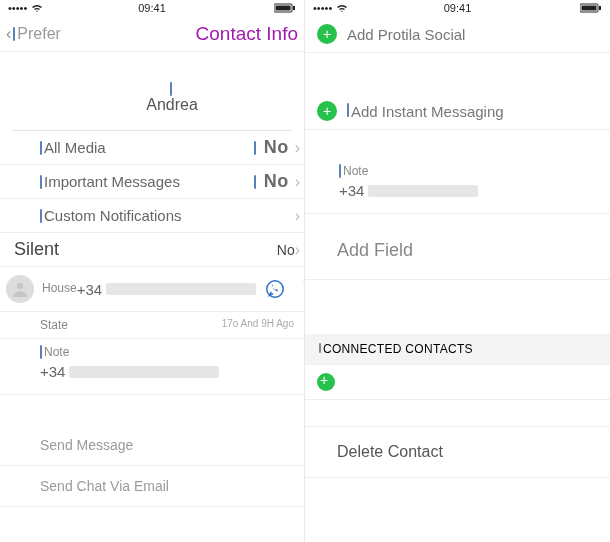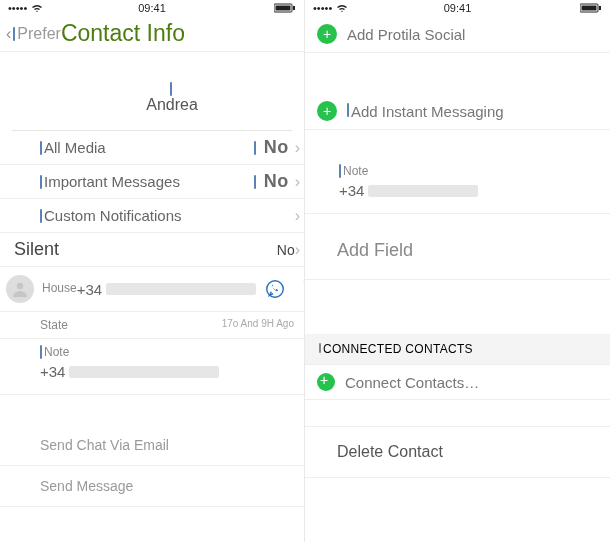--- a/index.html
+++ b/index.html
@@ -28,21 +28,21 @@
   .sb-right { justify-content: flex-end; }
   .nav {
     height: 36px;
     display: flex;
     align-items: center;
     justify-content: space-between;
     padding: 0 6px;
     border-bottom: 1px solid #eee;
   }
   .nav-left, .nav-right { flex: 0 0 auto; display:flex; align-items:center; color: #9a9a9a; }
-  .nav-center { flex: 1; text-align: left; font-size: 23px; color: #4d7c0f; font-weight: 400; }
+  .nav-center { flex: 1; text-align: right; font-size: 19px; color: #a21caf; font-weight: 400; }
   .nav-back {
     font-size: 16px; color: #9a9a9a; display:flex; align-items:center;
   }
   .nav-edit, .nav-cancel, .nav-end { font-size: 16px; color: #9a9a9a; }
   .vbar { display:inline-block; width:2px; height:14px; background:#5a82b8; margin-right:2px; border-radius:1px; }
   .chev-left { display:inline-block; margin-right:2px; color:#909090; font-size:16px; }
   .body { flex:1; overflow:hidden; }
   .contact-name {
     font-size: 16px; color:#555; padding: 30px 0 16px 40px; display:flex; align-items:center;flex-direction:column;
   }
@@ -241,24 +241,24 @@
         </div>
       <div class="num-line" style="margin-top:4px;">
           <span>+34</span>
           <span class="redact w150"></span>
         </div>
     </div>
 
     <div style="height:30px;"></div>
 
     <div class="action-row">
+      <span>Send Message</span>
+    </div>
+    <div class="action-row">
       <span>Send Chat Via Email</span>
-    </div>
-    <div class="action-row">
-      <span>Send Message</span>
     </div>
   </div>
 </div>
 
 <div class="pane pane-right">
   <div class="status-bar">
     <div class="sb-left">
       <span>•••••</span>
       <span>
         <svg width="12" height="10" viewBox="0 0 12 10">
@@ -310,20 +310,19 @@
     </div>
 
     <div class="r-biggap"></div>
 
     <div class="r-header">
       <span class="vbar" style="background:#888;height:10px;"></span><span>CONNECTED CONTACTS</span>
     </div>
 
     <div class="r-row" style="padding-left:12px;">
       <span class="half-plus"></span>
-      <span>Connect Contacts…</span>
     </div>
 
     <div class="r-delete">
       <span>Delete Contact</span>
     </div>
   </div>
 </div>
 
 </body></html>

